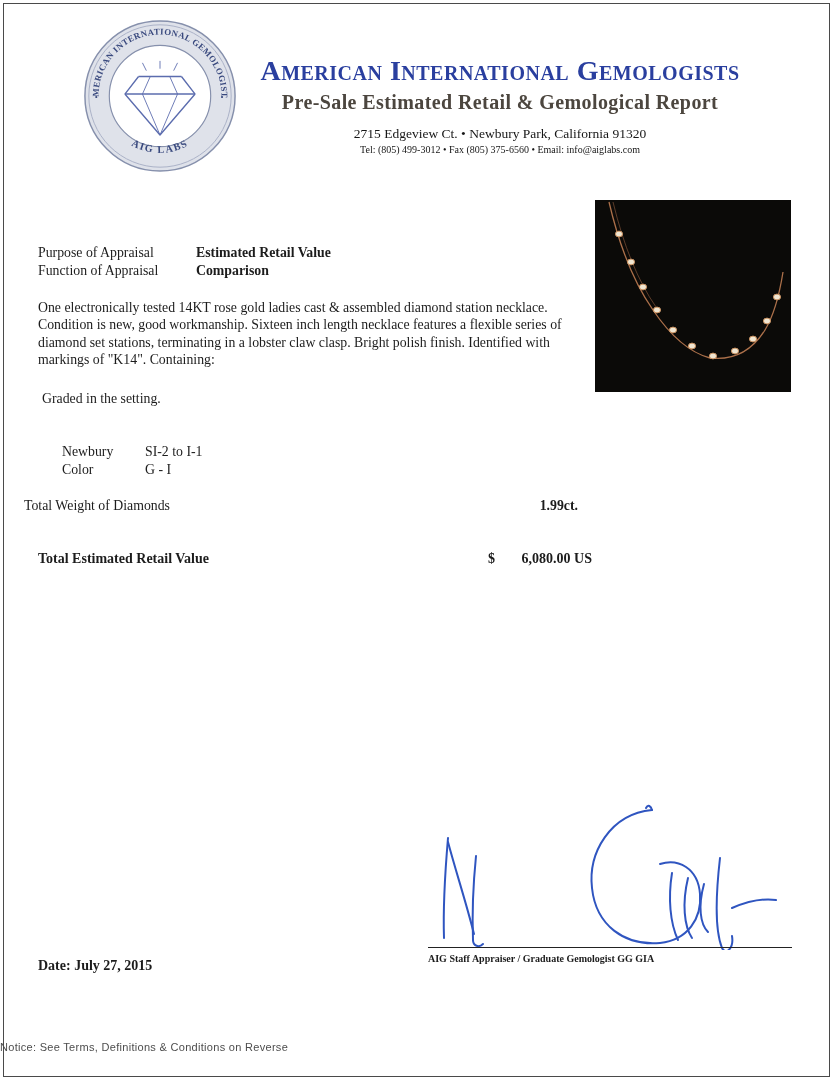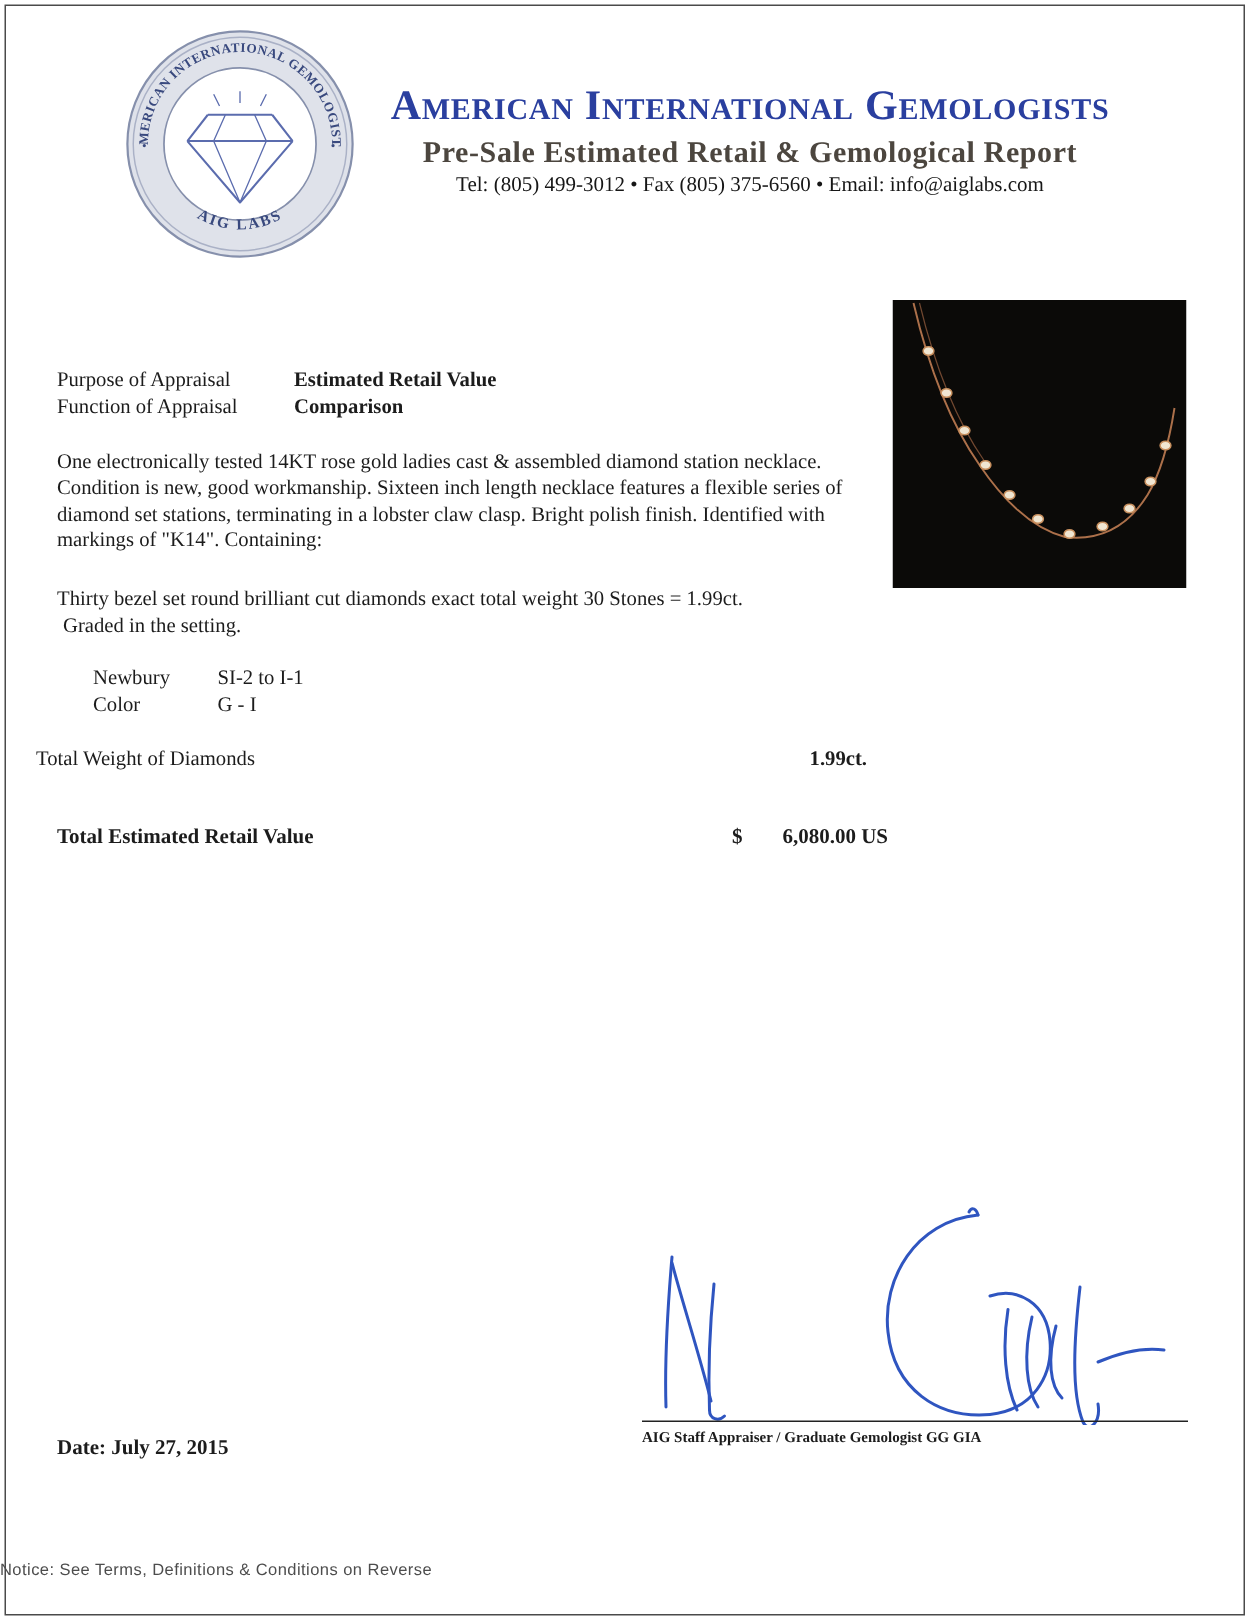--- a/index.html
+++ b/index.html
@@ -12,21 +12,21 @@
   .logo{position:absolute;left:82px;top:18px;width:156px;height:156px;}
   .header-text{position:absolute;left:240px;top:56px;width:520px;text-align:center;}
   .org-title{
     font-variant:small-caps;font-weight:bold;font-size:28px;color:#2a3f9f;
     letter-spacing:0.5px;line-height:30px;
   }
   .report-title{
     font-weight:bold;font-size:20px;color:#4c463f;letter-spacing:0.4px;margin-top:5px;
   }
   .addr-line{font-size:13.5px;margin-top:12px;color:#161616;}
-  .contact-line{font-size:14px;margin-top:2px;color:#161616;}
+  .contact-line{font-size:10px;margin-top:2px;color:#161616;}
   
   .kv-row{position:absolute;left:38px;display:flex;font-size:13.8px;line-height:17px;}
   .kv-label{width:158px;}
   .kv-value{font-weight:bold;}
   .description{
     position:absolute;left:38px;top:299px;width:530px;font-size:13.8px;line-height:17.3px;
     text-align:left;
   }
   .photo{position:absolute;left:595px;top:200px;width:196px;height:192px;}
   .stones{position:absolute;left:38px;top:390px;width:560px;font-size:13.8px;line-height:17.5px;}
@@ -81,20 +81,21 @@
       <path d="M 44,78 L 80,120 L 116,78"></path>
       <path d="M 70,60 L 62,78 M 90,60 L 98,78" stroke-width="0.9"></path>
       <path d="M 62,78 L 80,120 M 98,78 L 80,120" stroke-width="0.9"></path>
       <path d="M 80,44 L 80,52 M 62,46 L 66,54 M 98,46 L 94,54" stroke-width="0.9"></path>
     </g>
   </svg>
 
   <div class="header-text">
     <div class="org-title">American International Gemologists</div>
     <div class="report-title">Pre-Sale  Estimated Retail &amp; Gemological Report</div>
+    <div class="addr-line">2715 Edgeview Ct. • Newbury Park, California 91320</div>
     <div class="contact-line">Tel: (805) 499-3012  •  Fax (805) 375-6560  •  Email: info@aiglabs.com</div>
   </div>
 
   <div class="kv-row" style="top:244px;">
     <span class="kv-label">Purpose of Appraisal</span>
     <span class="kv-value">Estimated Retail Value</span>
   </div>
   <div class="kv-row" style="top:262px;">
     <span class="kv-label">Function of Appraisal</span>
     <span class="kv-value">Comparison</span>
@@ -115,21 +116,20 @@
       <ellipse cx="97" cy="146" rx="3.6" ry="2.9"></ellipse>
       <ellipse cx="118" cy="156" rx="3.6" ry="2.9"></ellipse>
       <ellipse cx="140" cy="151" rx="3.6" ry="2.9"></ellipse>
       <ellipse cx="158" cy="139" rx="3.6" ry="2.9"></ellipse>
       <ellipse cx="172" cy="121" rx="3.6" ry="2.9"></ellipse>
       <ellipse cx="182" cy="97" rx="3.6" ry="2.9"></ellipse>
     </g>
   </svg>
 
   <div class="stones">
-    <div>Thirty bezel set round brilliant cut diamonds exact total weight 30 Stones = 1.99ct.</div>
     <div class="stones-l2">Graded in the setting.</div>
   </div>
 
   <div class="grade-row" style="top:443px;">
     <span class="grade-label">Newbury</span>
     <span class="grade-value">SI-2 to I-1</span>
   </div>
   <div class="grade-row" style="top:461px;">
     <span class="grade-label">Color</span>
     <span class="grade-value">G - I</span>

